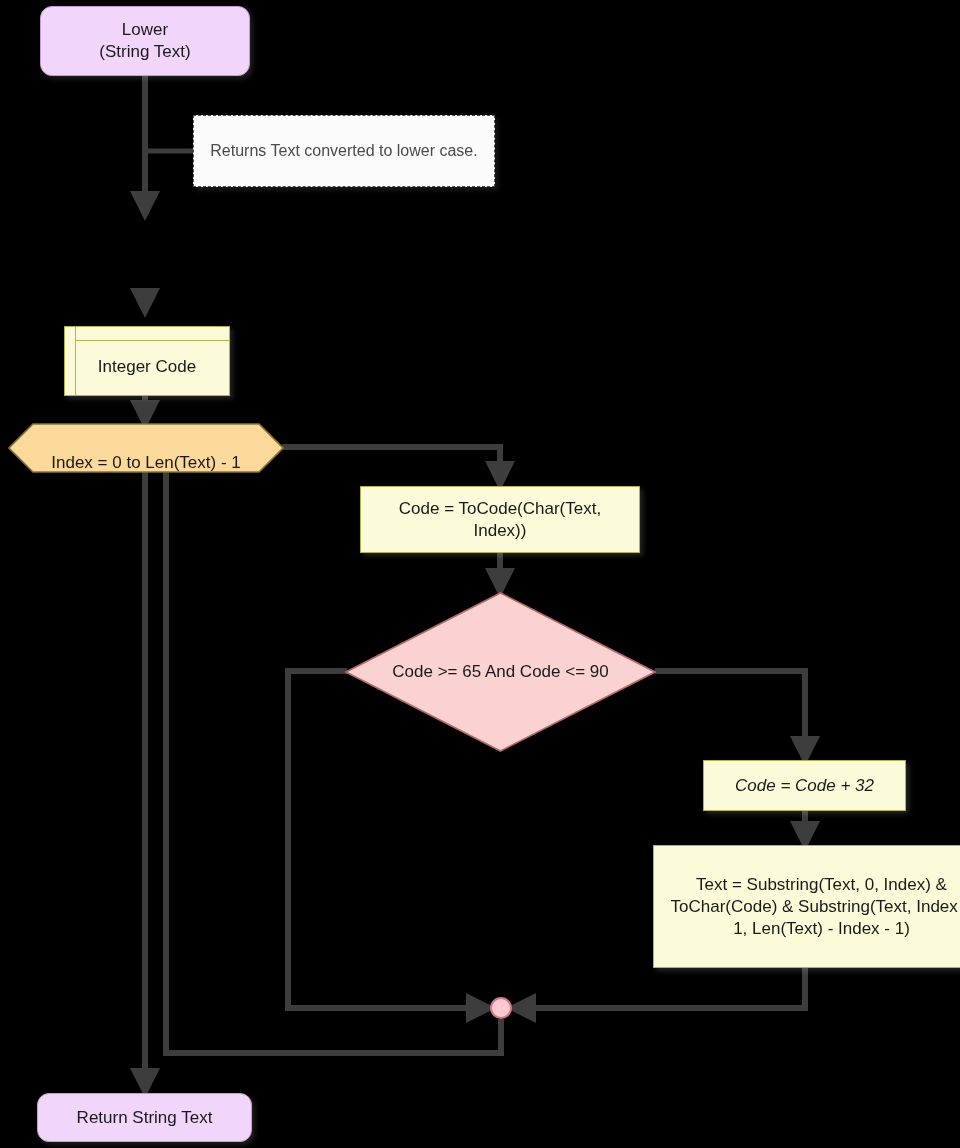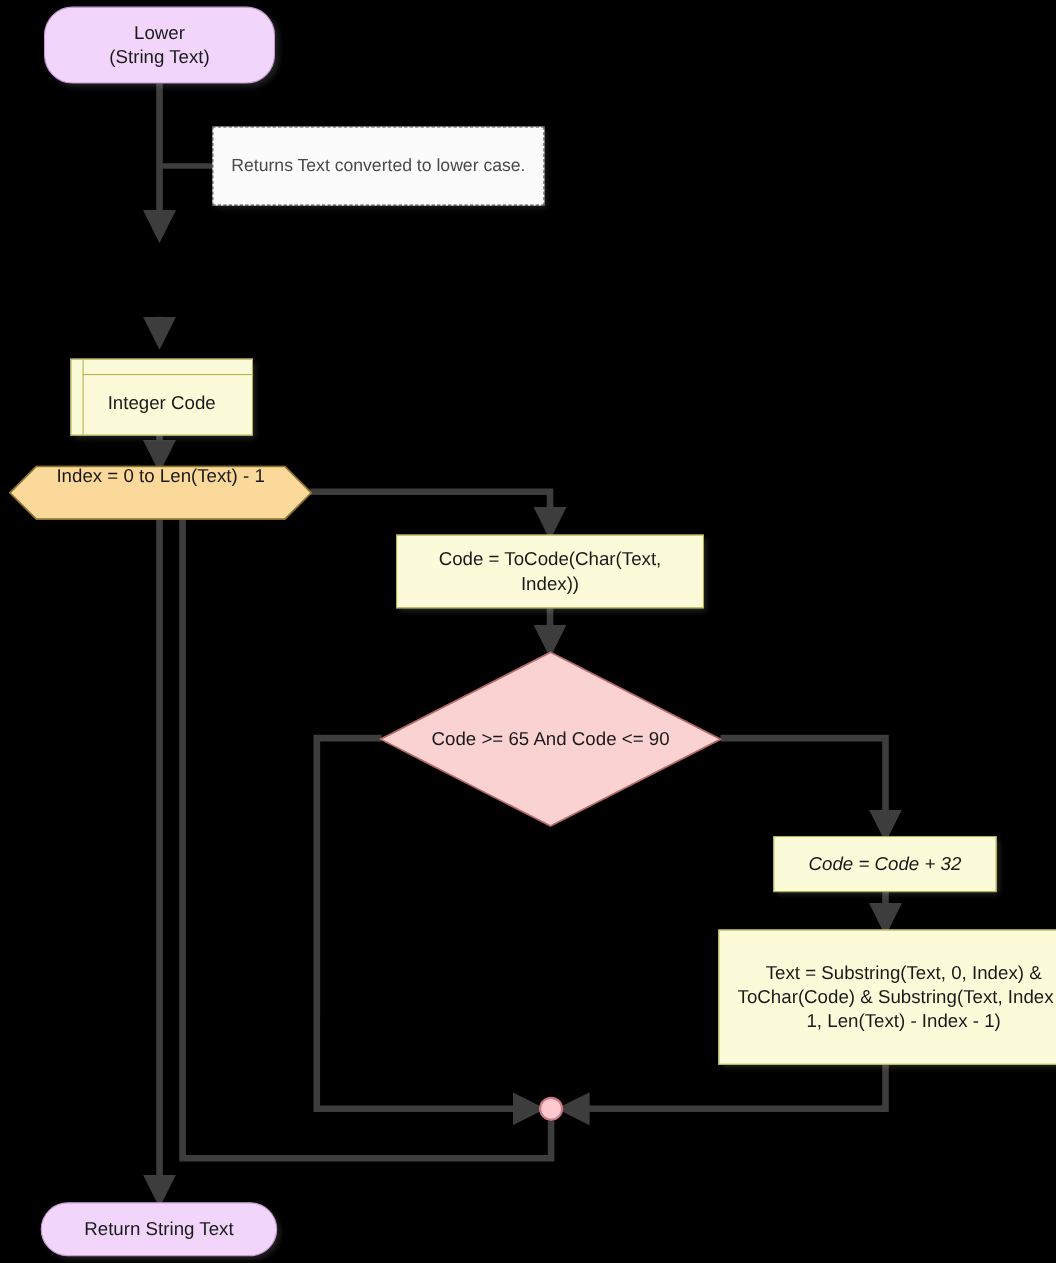--- a/index.html
+++ b/index.html
@@ -34,21 +34,21 @@
     color: #1a1a1a;
     font-size: 17px;
     line-height: 22px;
     z-index: 5;
   }
 
   
   .terminator {
     background: #f2d5fb;
     border: 1.2px solid #c79ad6;
-    border-radius: 26px;
+    border-radius: 12px;
     box-shadow: 3px 3px 5px rgba(255,255,255,0.12);
   }
 
   
   .declaration {
     background: #fbfbd9;
     border: 1.2px solid #b3b34d;
     box-shadow: 3px 3px 5px rgba(255,255,255,0.14);
   }
   .declaration .decl-vline {
@@ -90,21 +90,21 @@
   .loop-shape {
     position: absolute;
     left: 0; top: 0;
     width: 100%; height: 100%;
   }
   .loop-label {
     position: absolute;
     left: 0; top: 0;
     width: 100%; height: 100%;
     display: flex;
-    align-items: flex-start;
+    align-items: flex-end;
     justify-content: center;
     color: #1a1a1a;
     font-size: 17px;
     text-align: center;
   }
 
   
   .decision-wrap {
     position: absolute;
     z-index: 5;

